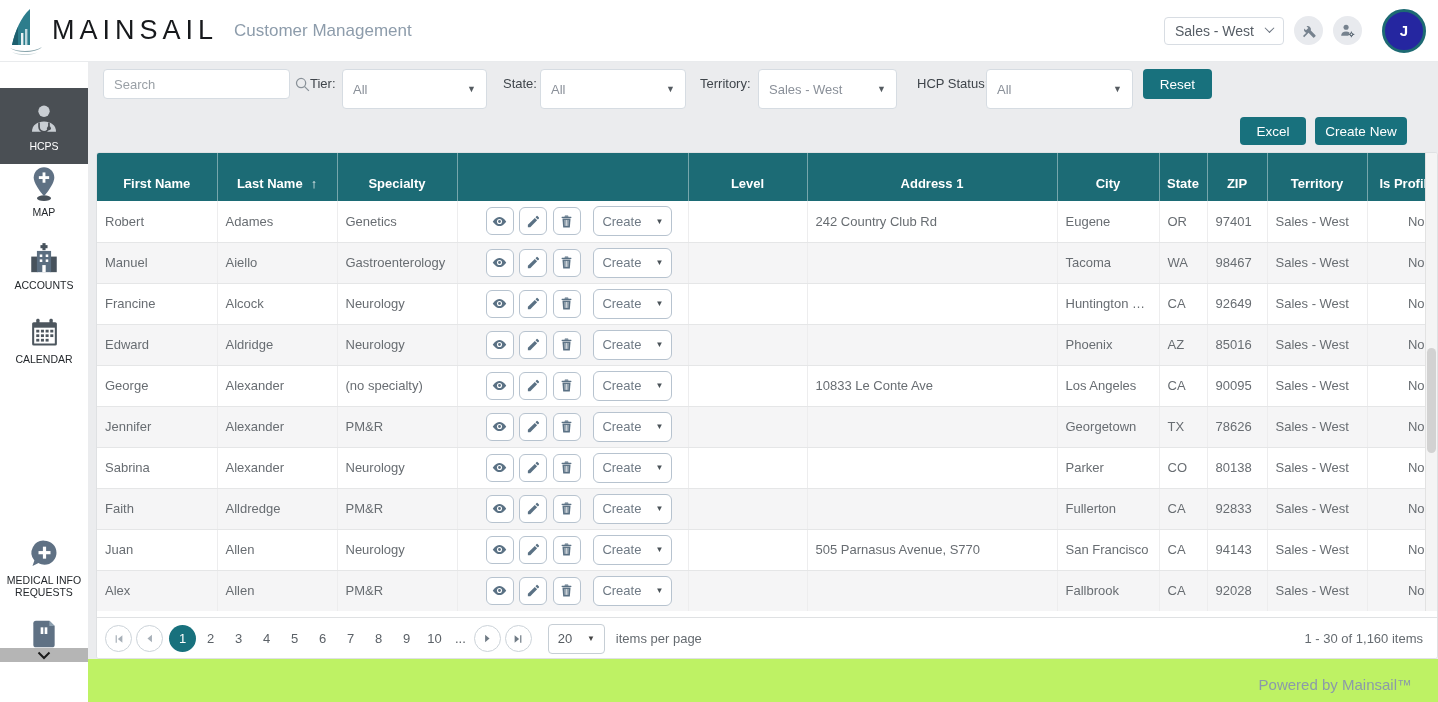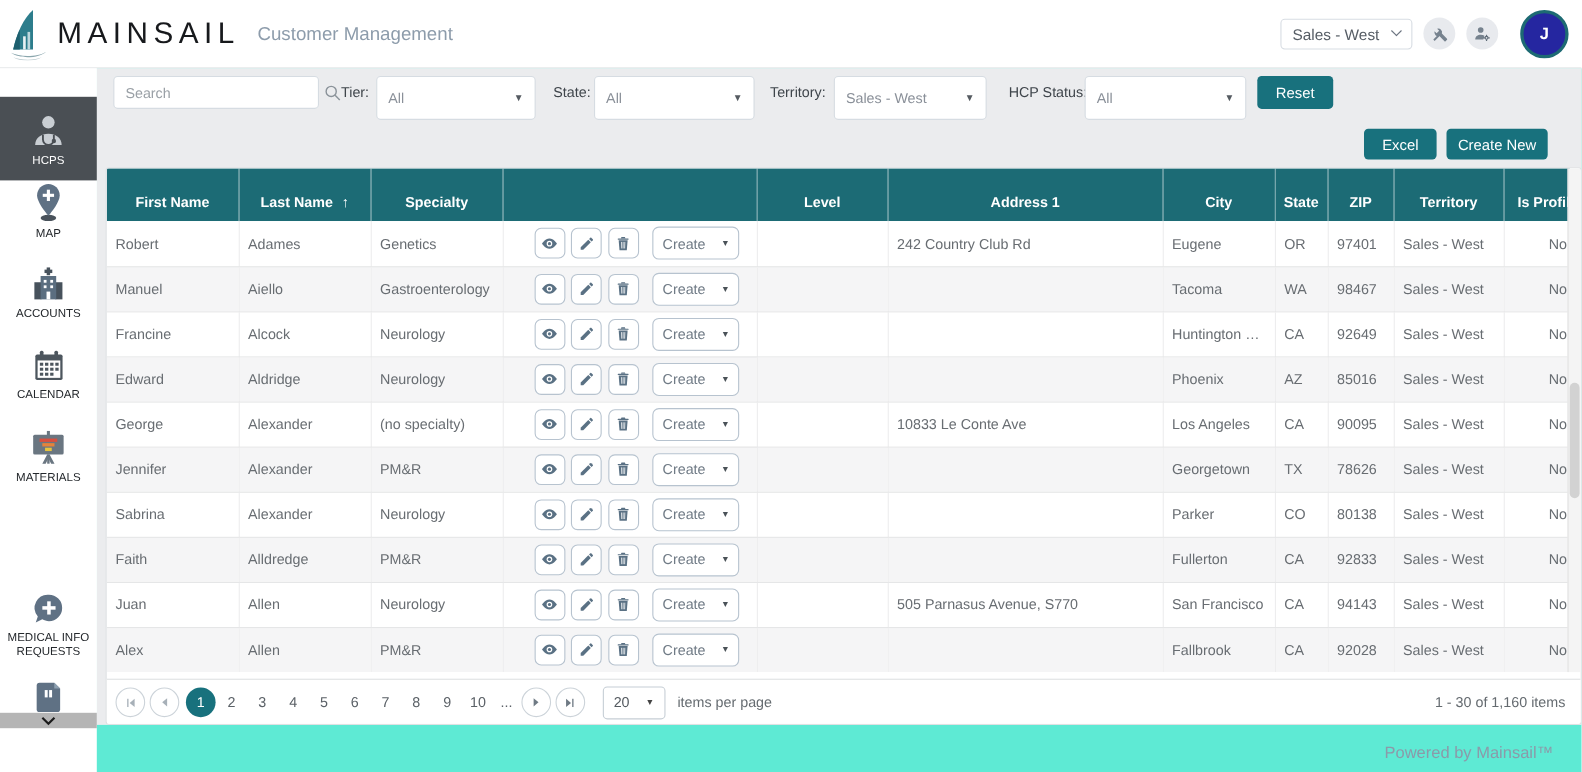--- a/index.html
+++ b/index.html
@@ -29,21 +29,21 @@
   .sidebar { position:absolute; left:0; top:62px; width:88px; height:600px; background:#fff; z-index:4; }
   .nav-item { position:absolute; left:0; width:88px; display:flex; flex-direction:column; align-items:center; cursor:pointer; }
   .nav-icon { display:block; }
   .nav-label { font-size:10.5px; color:#24282c; margin-top:4px; text-align:center; line-height:12px; max-width:82px; }
   .nav-item.active { background:#4a4f54; padding:14px 0 12px; }
   .nav-item.active .nav-label { color:#fff; }
   .scroll-more { position:absolute; left:0; top:586px; width:88px; height:14px; background:#b5b5b5;
                  display:flex; align-items:center; justify-content:center; cursor:pointer; }
 
   
-  .content { position:absolute; left:88px; top:62px; width:1350px; height:640px; background:#5eead4; }
+  .content { position:absolute; left:88px; top:62px; width:1350px; height:640px; background:#bef264; }
   .gray-panel { position:absolute; left:0; top:0; width:1350px; height:597px; background:#ebecee; }
 
   .filterbar { position:absolute; left:0; top:0; width:1350px; height:44px; }
   .search-box { position:absolute; left:15px; top:7px; width:187px; height:30px; background:#fff;
                 border:1px solid #d6dce2; border-radius:4px; display:flex; align-items:center; }
   .search-box input { border:none; outline:none; flex:1; height:100%; padding:0 4px 0 10px; font-size:13px;
                       color:#555; background:transparent; font-family:"Liberation Sans", sans-serif; }
   .search-box input::placeholder { color:#9aa0a6; }
   .search-box svg { margin-right:8px; flex:0 0 auto; }
   .f-label { position:absolute; top:14px; font-size:13px; color:#3f454b; }
@@ -206,32 +206,20 @@
             <rect x="12.8" y="13.3" width="2.2" height="2"></rect>
             <rect x="16.2" y="13.3" width="2.2" height="2"></rect>
           <rect x="6" y="16.6" width="2.2" height="2"></rect>
             <rect x="9.4" y="16.6" width="2.2" height="2"></rect>
             <rect x="12.8" y="16.6" width="2.2" height="2"></rect>
         </g>
       </svg>
       <span class="nav-label">CALENDAR</span>
     </div>
 
-    <div class="nav-item" style="top:328px">
-      <svg class="nav-icon" width="36" height="34" viewBox="0 0 26 24">
-        <rect x="12" y="1" width="2" height="3" fill="#6a7681"></rect>
-        <rect x="3" y="3.5" width="20" height="13" rx="1" fill="#6a7681"></rect>
-        <rect x="7.2" y="6" width="11.6" height="2.2" fill="#d84f3f"></rect>
-        <rect x="9" y="9" width="8" height="2.2" fill="#e5833b"></rect>
-        <rect x="10.8" y="12" width="4.4" height="2.2" fill="#e7c33c"></rect>
-        <path d="M9 22.5L12.2 16.5h1.6L17 22.5h-2.2L13 19l-1.8 3.5z" fill="#6a7681"></path>
-        <rect x="12.2" y="16.5" width="1.6" height="6" fill="#6a7681"></rect>
-      </svg>
-      <span class="nav-label">MATERIALS</span>
-    </div>
 
 
     <div class="nav-item" style="top:476px">
       <svg class="nav-icon" width="33" height="32" viewBox="0 0 24 24">
         <path d="M12 2a9 9 0 0 1 9 9 9 9 0 0 1-9 9c-1.6 0-3.2-.4-4.5-1.2L3 21l1.4-4.2A9 9 0 0 1 12 2z" fill="#5f7184"></path>
         <rect x="10.8" y="6.5" width="2.4" height="9" fill="#fff"></rect>
         <rect x="7.5" y="9.8" width="9" height="2.4" fill="#fff"></rect>
       </svg>
       <span class="nav-label">MEDICAL INFO REQUESTS</span>
     </div>

